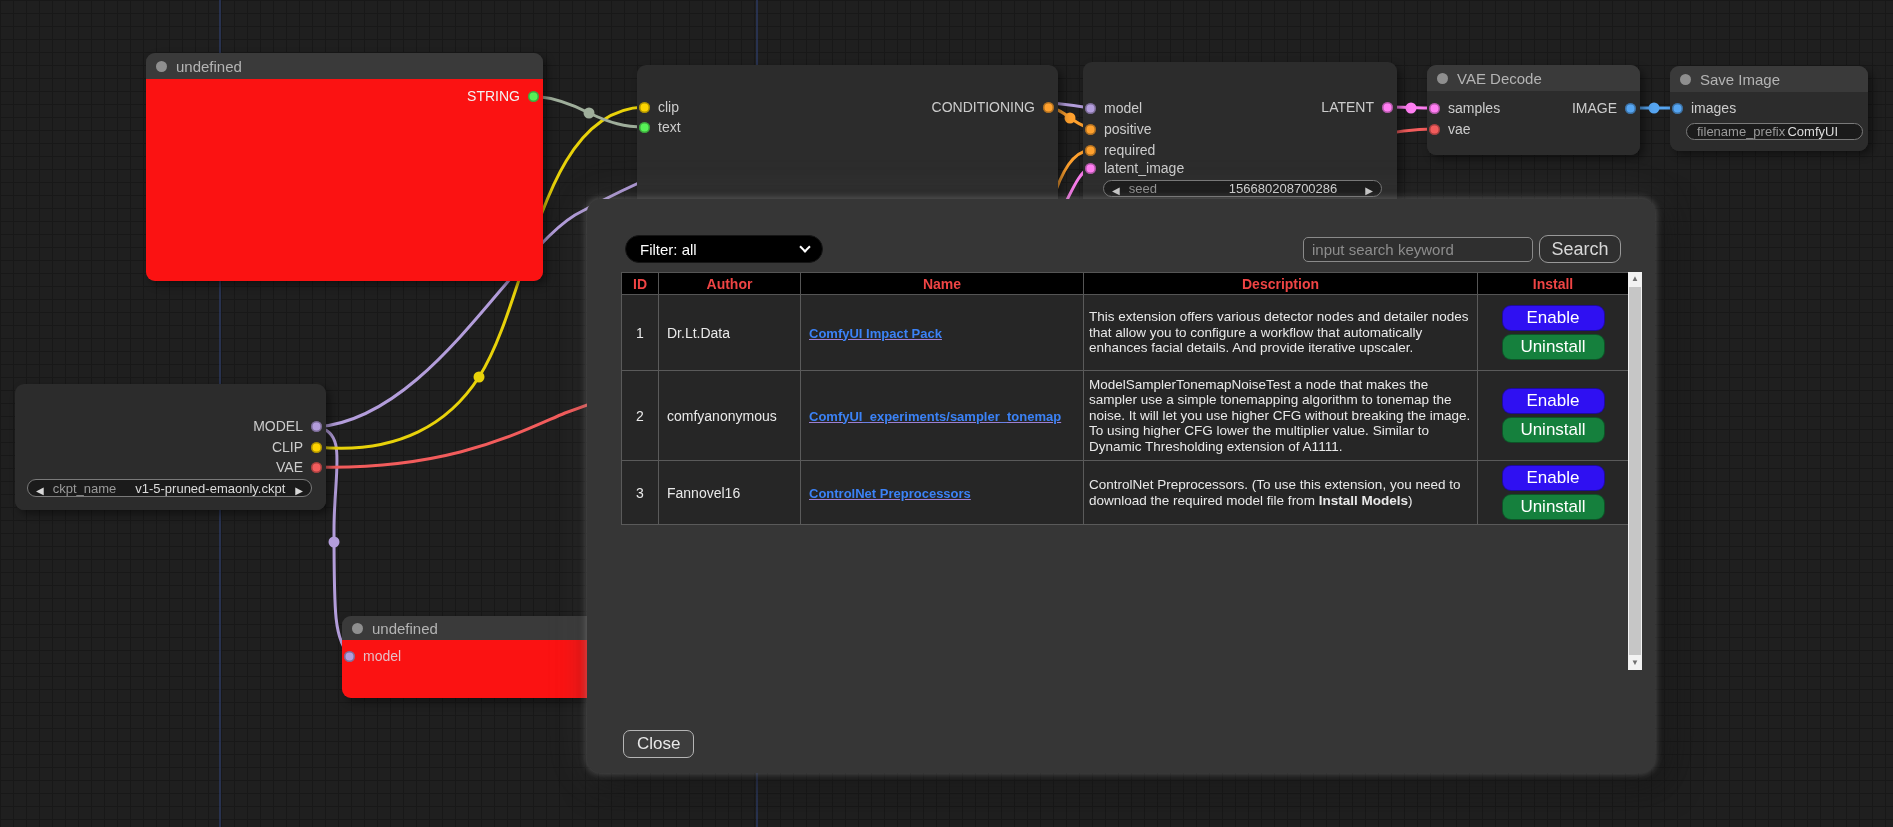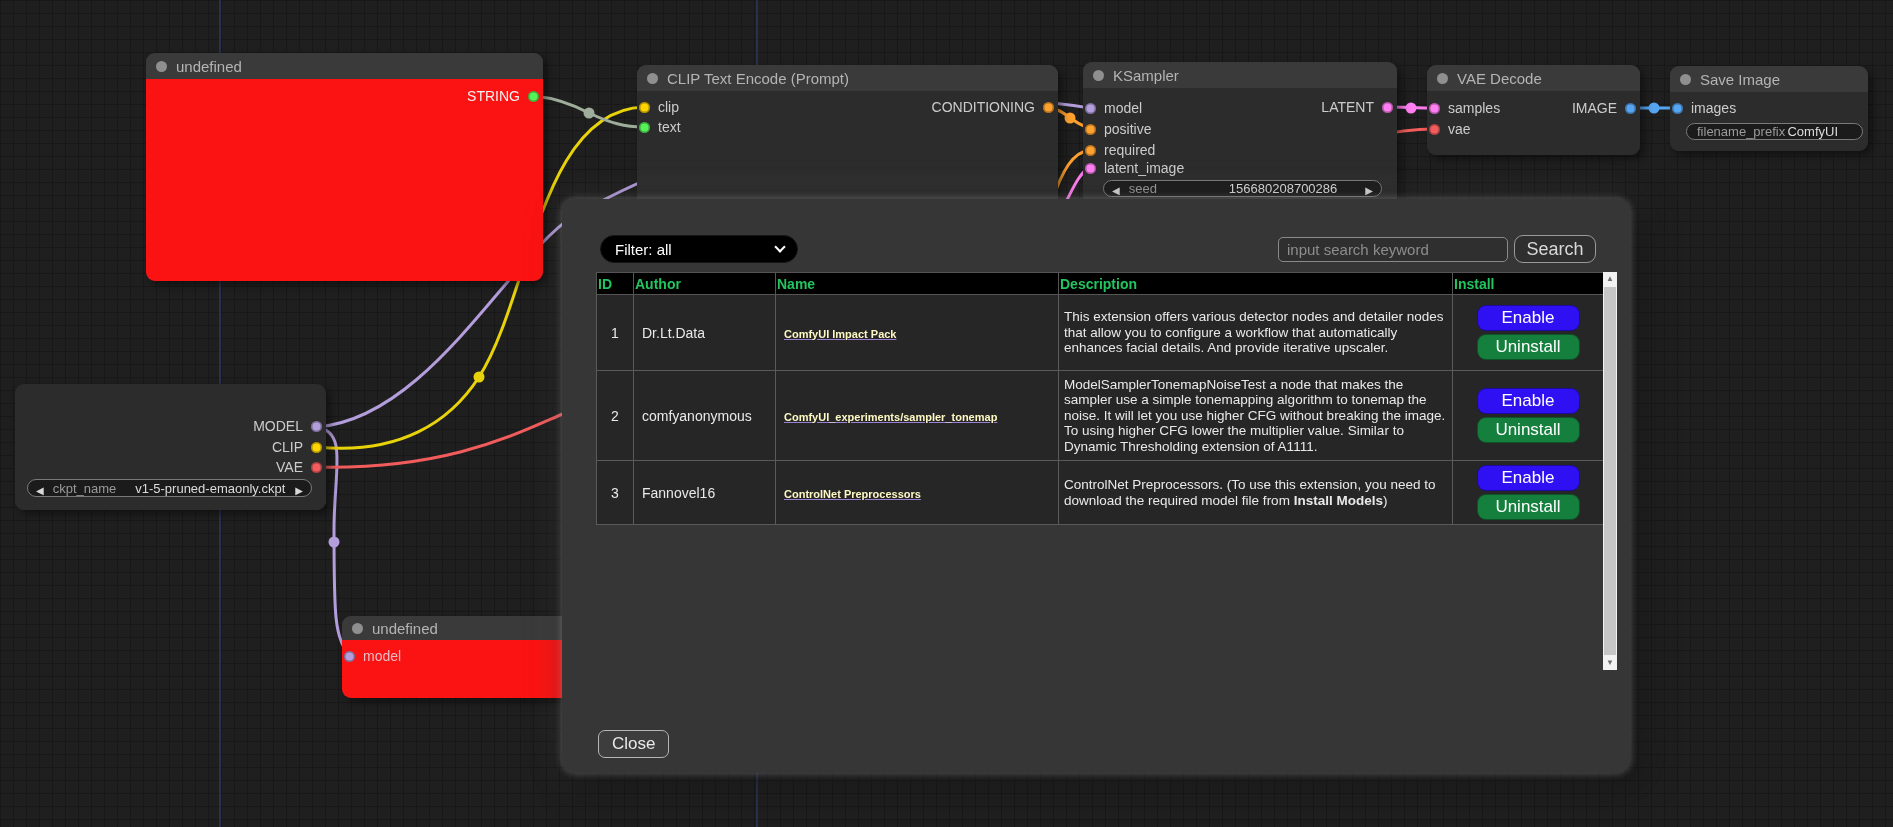--- a/index.html
+++ b/index.html
@@ -45,49 +45,49 @@
 
   .widget { position:absolute; display:flex; align-items:flex-end; background:#1b1b1b;
             border:1px solid #7a7a7a; border-radius:10px; font-size:13px; color:#bbb;
             padding:0 8px; z-index:4; }
   .widget .arrow { color:#d8d8d8; font-size:10px; line-height:1; cursor:pointer; }
   .widget .w-name { margin-left:9px; color:#9a9a9a; white-space:nowrap; }
   .widget .w-value { margin-left:auto; color:#dcdcdc; white-space:nowrap; }
   .widget.seed .w-value { margin-right:28px; }
   .widget.ckpt .w-value { margin-right:10px; }
 
-  .modal { position:absolute; left:562px; top:199px; width:1068px; height:574px;
+  .modal { position:absolute; left:587px; top:199px; width:1068px; height:574px;
            background:#363636; border-radius:14px; z-index:10;
            box-shadow:0 0 7px 1px rgba(230,230,230,.25), 0 0 40px 6px rgba(200,200,200,.08),
                       10px 10px 35px rgba(0,0,0,.55); }
   .filter-wrap { position:absolute; left:38px; top:36px; width:198px; height:28px; }
   .filter-wrap select { width:100%; height:100%; background:#000; color:#fff;
        border:1px solid #151515; border-radius:14px; padding:0 14px; font-size:15px;
        appearance:none; -webkit-appearance:none; font-family:"Liberation Sans",sans-serif; }
   .chev { position:absolute; right:14px; top:8px; width:8px; height:8px;
           border-right:2px solid #fff; border-bottom:2px solid #fff;
           transform:rotate(45deg); pointer-events:none; }
   .search-input { position:absolute; left:716px; top:38px; width:230px; height:25px;
        background:#2f2f2f; border:1px solid #8a8a8a; border-radius:5px; color:#ccc;
        font-size:15px; padding:0 8px; font-family:"Liberation Sans",sans-serif; }
   .search-input::placeholder { color:#8d8d8d; }
   .search-btn { position:absolute; left:952px; top:36px; width:82px; height:28px;
        background:#2f2f2f; border:1px solid #999; border-radius:9px; color:#d8d8d8;
        font-size:18px; text-align:center; font-family:"Liberation Sans",sans-serif; }
 
   table.tbl { position:absolute; left:34px; top:73px; width:1007px; table-layout:fixed;
        border-collapse:collapse; background:#262626; border:1px solid #bdbdbd; }
-  .tbl th { background:#000; color:#22c55e; font-size:14px; font-weight:bold; height:22px;
-       border:1px solid #555; text-align:left; }
+  .tbl th { background:#000; color:#ef4444; font-size:14px; font-weight:bold; height:22px;
+       border:1px solid #555; text-align:center; }
   .tbl td { border:1px solid #5a5a5a; color:#e9e9e9; vertical-align:middle; }
   .r1 { height:76px; } .r2 { height:90px; } .r3 { height:62px; }
   .cell-id { text-align:center; font-size:14px; }
   .cell-author { padding-left:8px; font-size:14px; }
   .cell-name { padding-left:8px; }
-  .ext-link { color:#fef9c3; font-weight:bold; font-size:11px;
+  .ext-link { color:#3b82f6; font-weight:bold; font-size:13px;
        text-decoration:underline; text-decoration-color:#9b7fd4; }
   .cell-desc { font-size:13.5px; line-height:15.6px; padding:0 5px; color:#f2f2f2; }
   .cell-install { text-align:center; }
   .btn-enable, .btn-uninstall { display:block; width:103px; height:26px; margin:3px auto;
        color:#fff; border:1px solid rgba(0,0,0,.35); border-radius:9px; font-size:17px;
        line-height:22px; font-family:"Liberation Sans",sans-serif; }
   .btn-enable { background:#2f10f2; }
   .btn-uninstall { background:#15803d; }
 
   .scrollbar { position:absolute; left:1041px; top:73px; width:14px; height:398px;
@@ -133,44 +133,36 @@
     <div class="node-title">undefined</div>
   </div>
   <div class="node-body"></div>
   <div class="slot out" style="top:33px">
     <span class="dot c-green"></span>
     <span class="lbl-white">STRING</span>
   </div>
 </div>
 
 <div class="node" style="left:637px;top:65px;width:421px;height:161px">
-  <div class="node-header">
-    <div class="title-dot"></div>
-    <div class="node-title">CLIP Text Encode (Prompt)</div>
-  </div>
   <div class="node-body"></div>
   <div class="slot in" style="top:32px">
     <span class="dot c-yellow"></span>
     <span>clip</span>
   </div>
   <div class="slot in" style="top:52px">
     <span class="dot c-green"></span>
     <span>text</span>
   </div>
   <div class="slot out" style="top:32px">
     <span class="dot c-orange"></span>
     <span>CONDITIONING</span>
   </div>
 </div>
 
 <div class="node" style="left:1083px;top:62px;width:314px;height:148px">
-  <div class="node-header">
-    <div class="title-dot"></div>
-    <div class="node-title">KSampler</div>
-  </div>
   <div class="node-body"></div>
   <div class="slot in" style="top:36px">
     <span class="dot c-purple"></span>
     <span>model</span>
   </div>
   <div class="slot in" style="top:57px">
     <span class="dot c-orange"></span>
     <span>positive</span>
   </div>
   <div class="slot in" style="top:78px">

